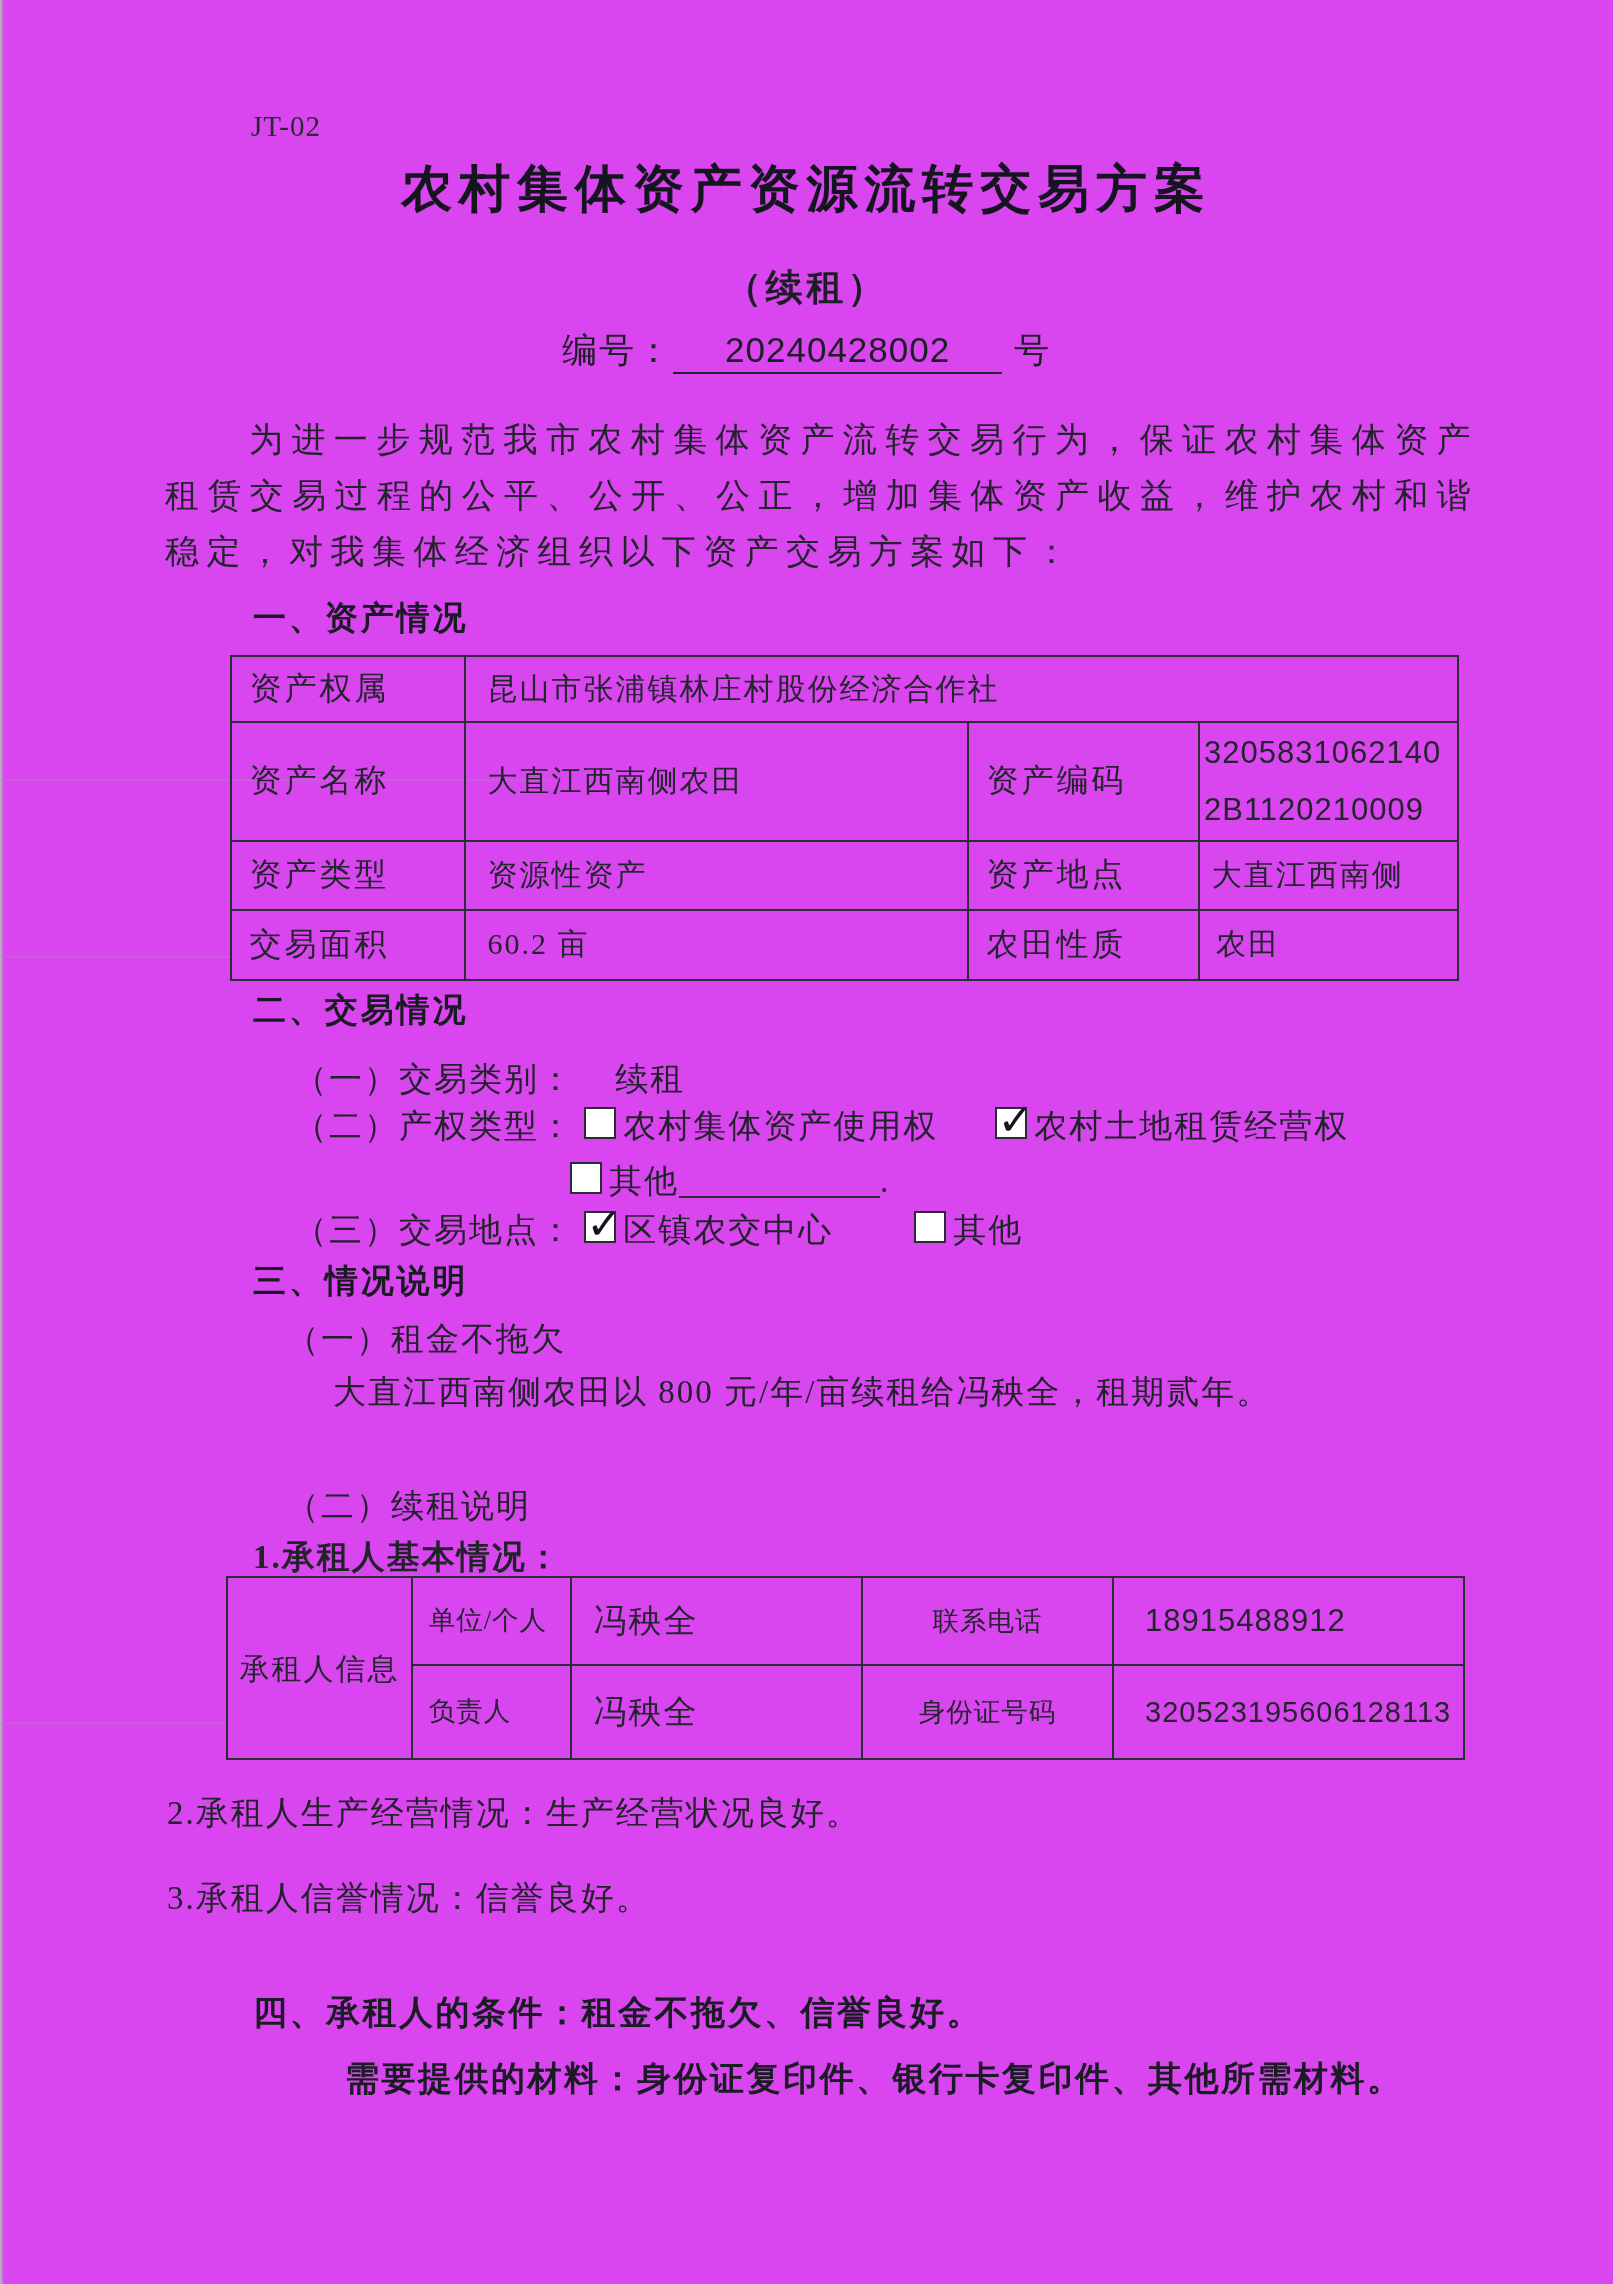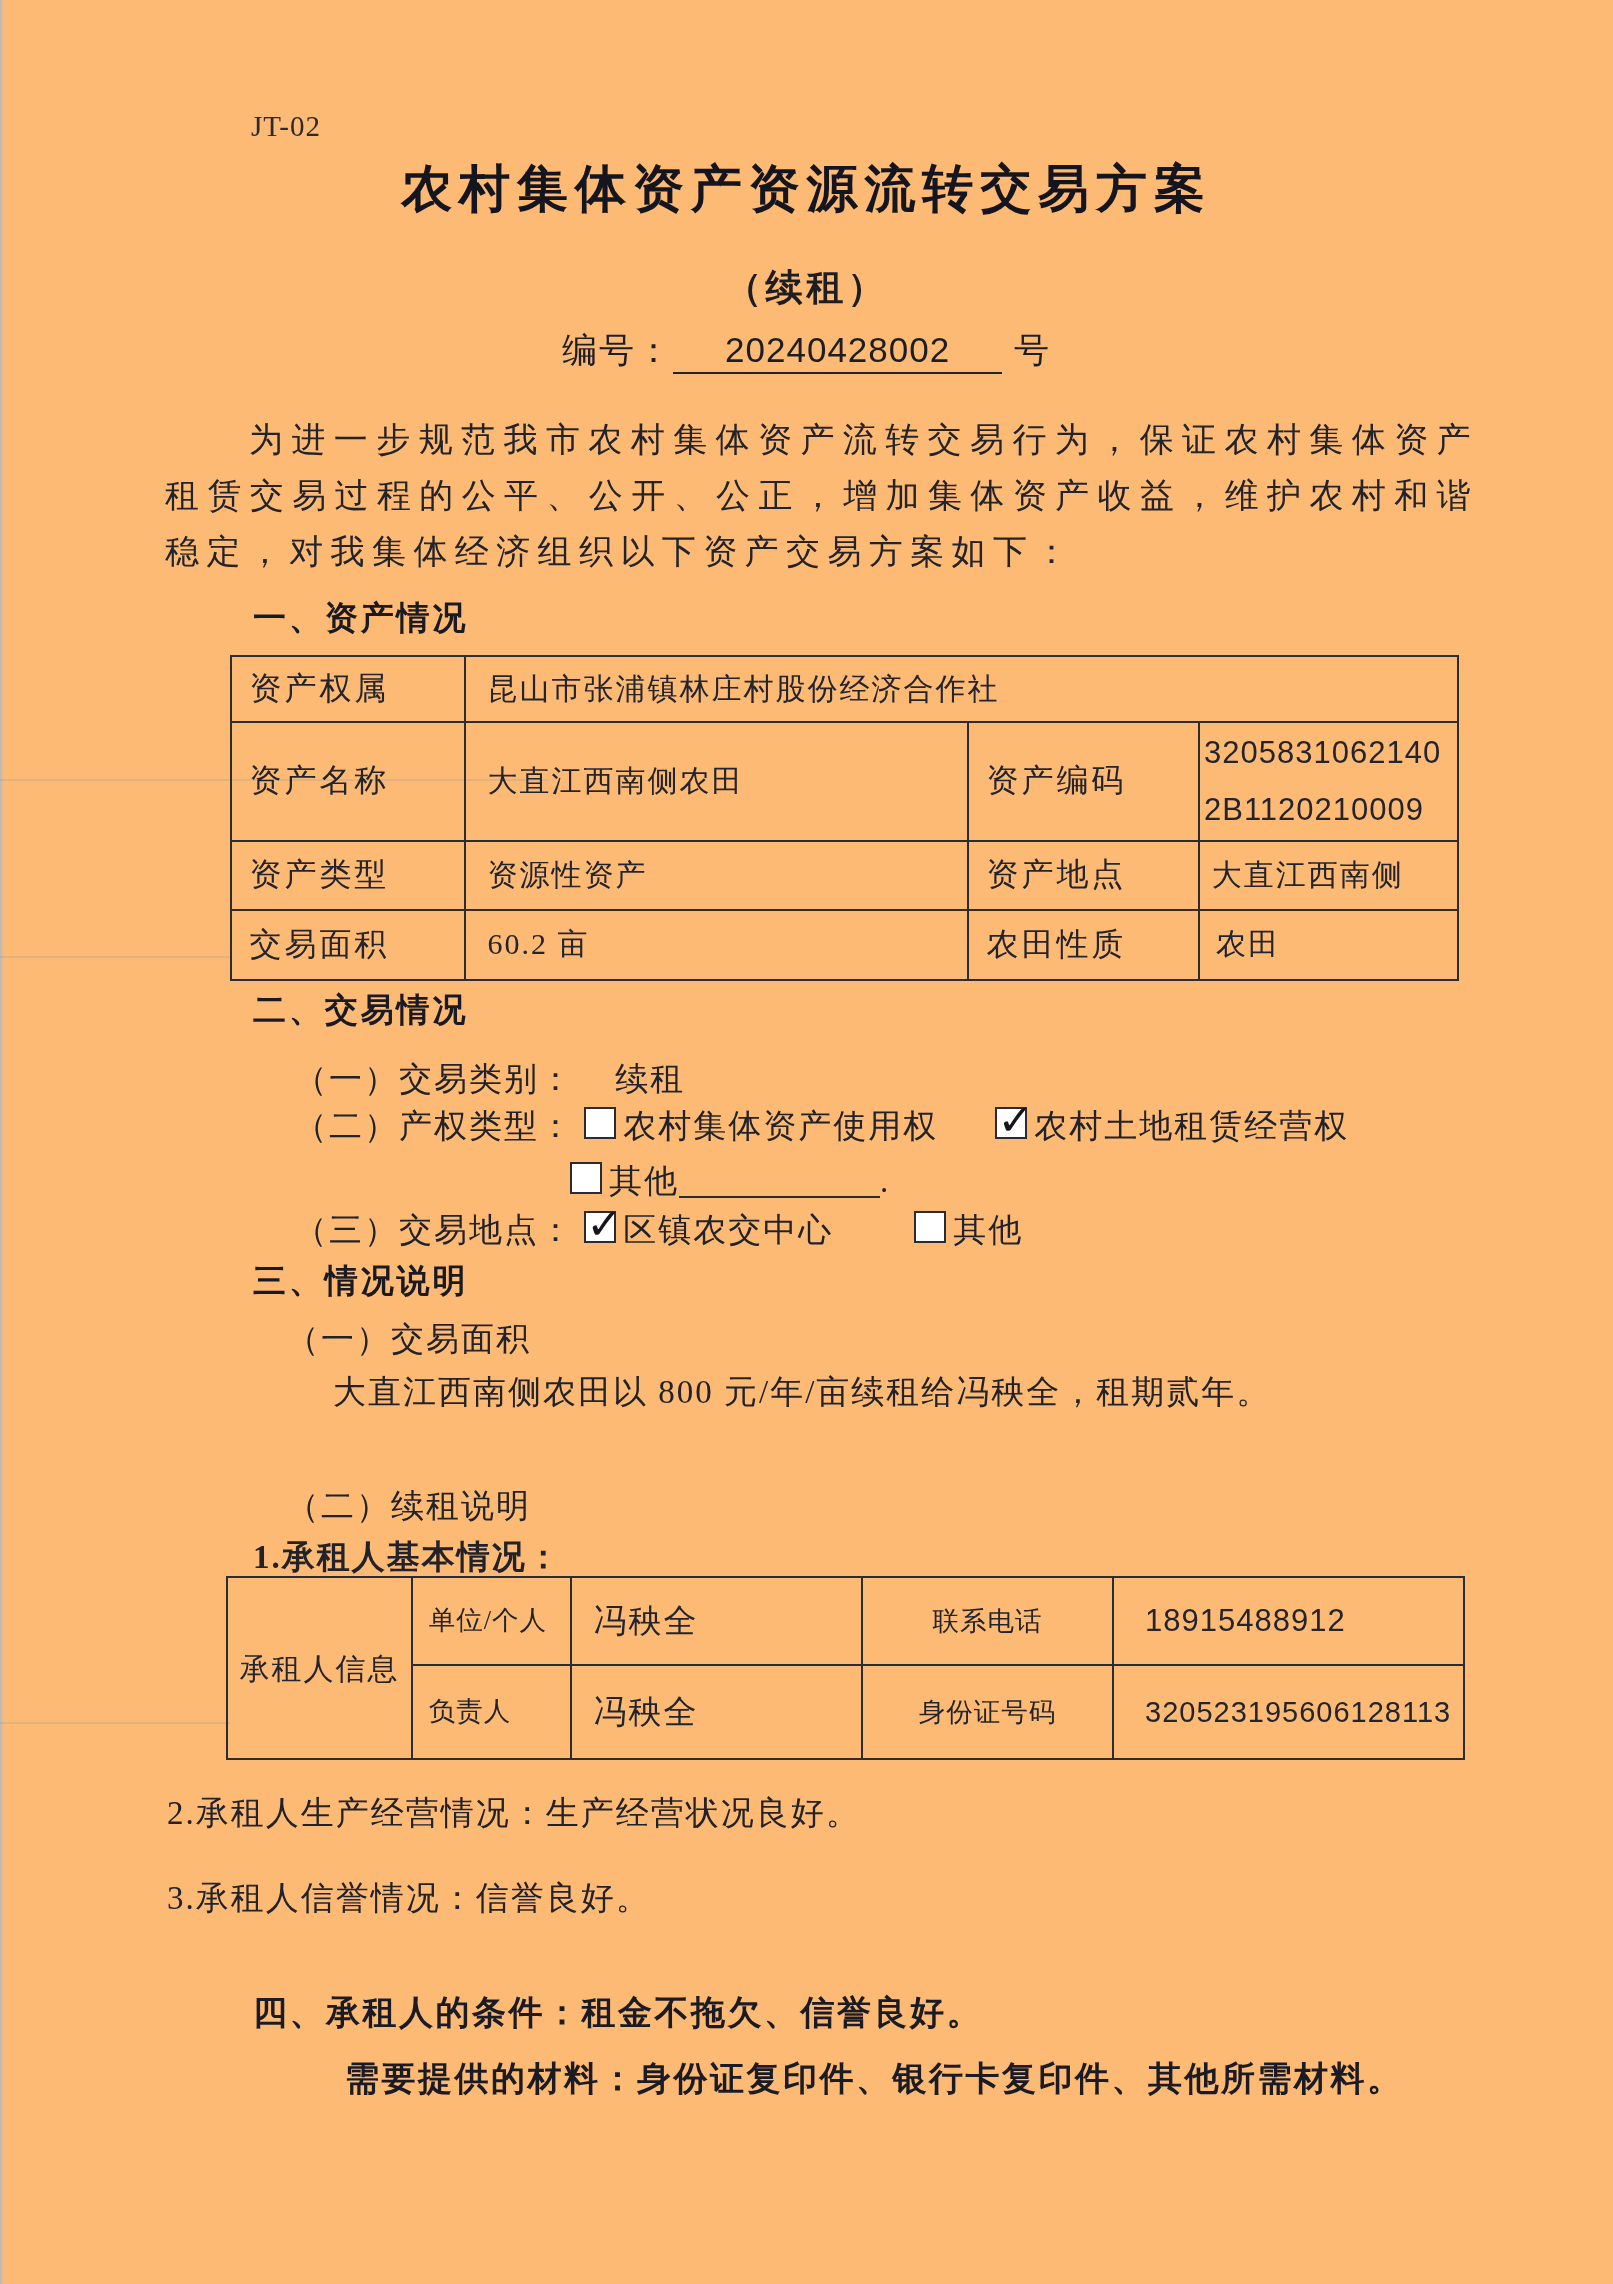--- a/index.html
+++ b/index.html
@@ -1,20 +1,20 @@
 <!DOCTYPE html>
 <html><head>
 <meta charset="utf-8">
 <style>
   html,body { margin:0; padding:0; background:#888; }
   .page {
     position:relative;
     width:1613px; height:2285px;
     margin:0 auto;
-    background:#fdba74;
+    background:#d946ef;
     color:#1d1d26;
     font-family:"Liberation Serif","DejaVu Serif",serif;
     overflow:hidden;
   }
   .abs { position:absolute; }
   .form-code { font-size:29px; letter-spacing:1px; color:#2a2a33; }
   .doc-title {
     width:100%; text-align:center;
     font-family:"Liberation Sans","DejaVu Sans",sans-serif;
     font-weight:700; font-size:51px; letter-spacing:6.9px; color:#15151f;
@@ -164,21 +164,21 @@
     <span>
       <span class="cb checked"></span><span>区镇农交中心</span>
     </span>
     <span style="margin-left:71px;">
       <span class="cb"></span><span>其他</span>
     </span>
   </div>
 
   <div class="abs sec-heading" style="left:253px; top:1259px;">三、情况说明</div>
 
-  <div class="abs line" style="left:286px; top:1317px;">（一）交易面积</div>
+  <div class="abs line" style="left:286px; top:1317px;">（一）租金不拖欠</div>
 
   <div class="abs line" style="left:333px; top:1370px;">大直江西南侧农田以 800 元/年/亩续租给冯秧全，租期贰年。</div>
 
   <div class="abs line" style="left:286px; top:1484px;">（二）续租说明</div>
 
   <div class="abs line" style="left:253px; top:1535px;font-weight:bold;">1.承租人基本情况：</div>
 
   <table class="abs t2" style="left:226px; top:1576px; width:1237px;">
     <colgroup>
         <col style="width:185px">

